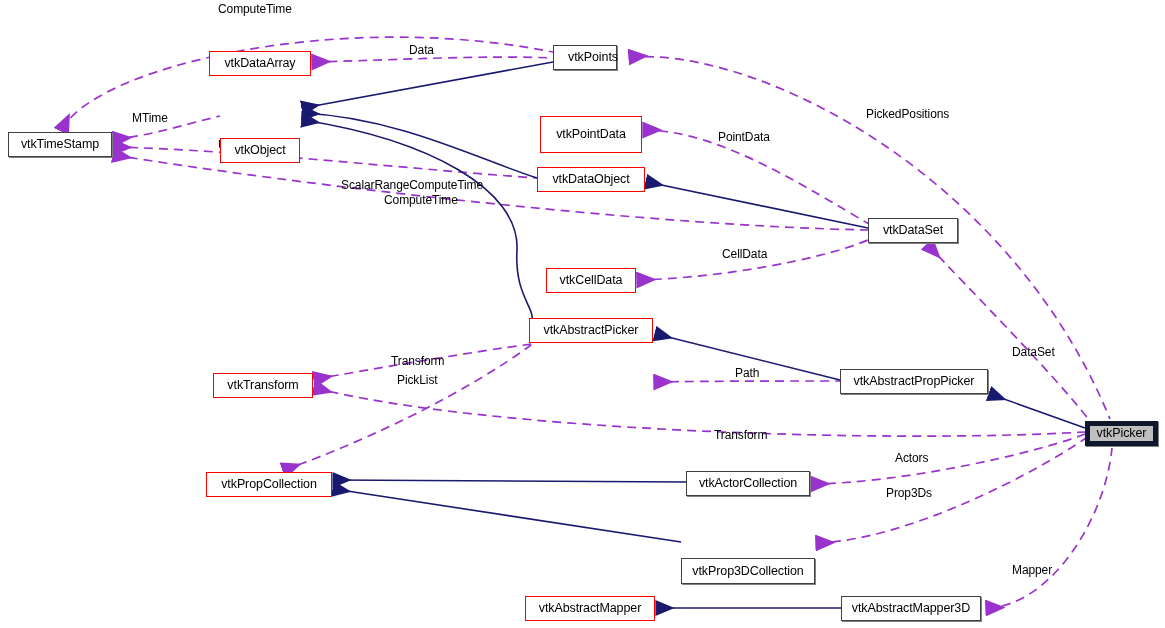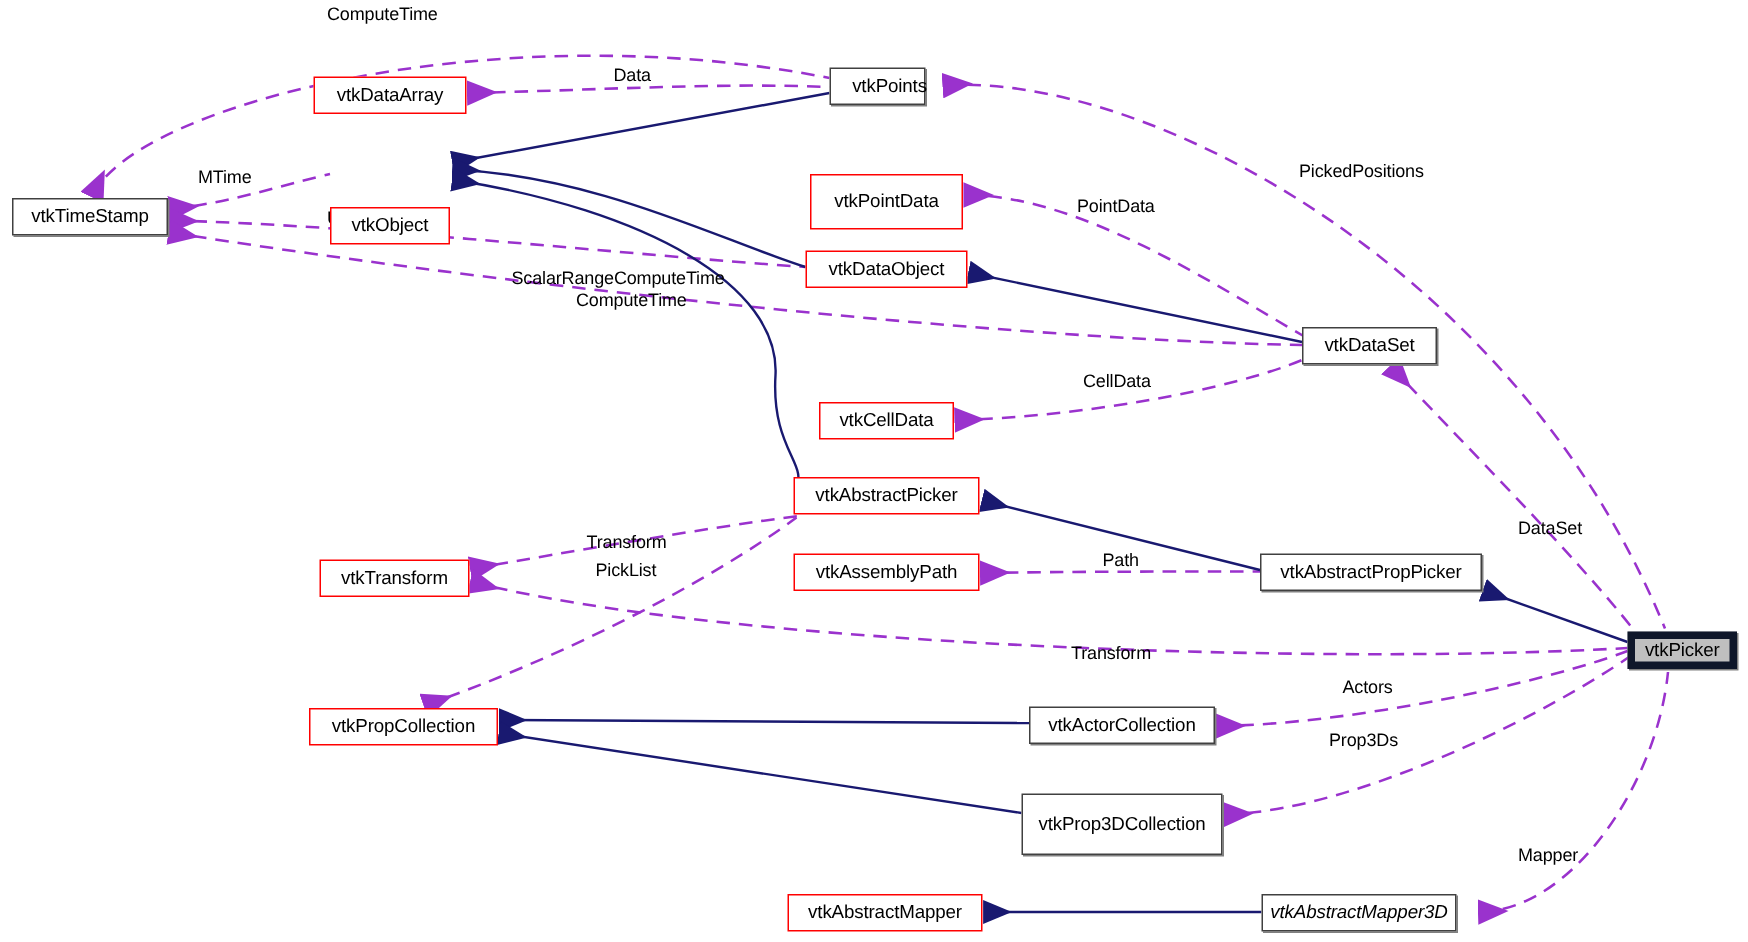--- a/index.html
+++ b/index.html
@@ -155,42 +155,39 @@
   </div>
   <div class="node red" style="left:546px;top:268px;width:90px;height:25px;">
     <span>vtkCellData</span>
   </div>
   <div class="node red" style="left:529px;top:318px;width:124px;height:25px;">
     <span>vtkAbstractPicker</span>
   </div>
   <div class="node red" style="left:213px;top:373px;width:100px;height:25px;">
     <span>vtkTransform</span>
   </div>
-  <div class="node red" style="left:529px;top:369px;width:124px;height:25px;">
-    <span>vtkAssemblyPath</span>
-  </div>
   <div class="node plain" style="left:840px;top:369px;width:148px;height:25px;">
     <span>vtkAbstractPropPicker</span>
   </div>
   <div class="node current" style="left:1085px;top:421px;width:73px;height:25px;">
     <span>vtkPicker</span>
   </div>
   <div class="node red" style="left:206px;top:472px;width:126px;height:25px;">
     <span>vtkPropCollection</span>
   </div>
   <div class="node plain" style="left:686px;top:471px;width:124px;height:25px;">
     <span>vtkActorCollection</span>
   </div>
-  <div class="node plain" style="left:681px;top:529px;width:134px;height:41px;">
+  <div class="node plain" style="left:681px;top:558px;width:134px;height:26px;">
     <span>vtkProp3DCollection</span>
   </div>
   <div class="node red" style="left:525px;top:596px;width:130px;height:25px;">
     <span>vtkAbstractMapper</span>
   </div>
-  <div class="node plain" style="left:841px;top:596px;width:130px;height:25px;font-style:italic;">
+  <div class="node plain" style="left:841px;top:596px;width:140px;height:25px;">
     <span>vtkAbstractMapper3D</span>
   </div>
 
   <div class="elabel" style="left:218px;top:3px;">ComputeTime</div>
   <div class="elabel" style="left:409px;top:44px;">Data</div>
   <div class="elabel" style="left:132px;top:112px;">MTime</div>
   <div class="elabel" style="left:866px;top:108px;">PickedPositions</div>
   <div class="elabel" style="left:718px;top:131px;">PointData</div>
   <div class="elabel" style="left:218px;top:139px;">UpdateTime</div>
   <div class="elabel" style="left:341px;top:179px;">ScalarRangeComputeTime</div>

